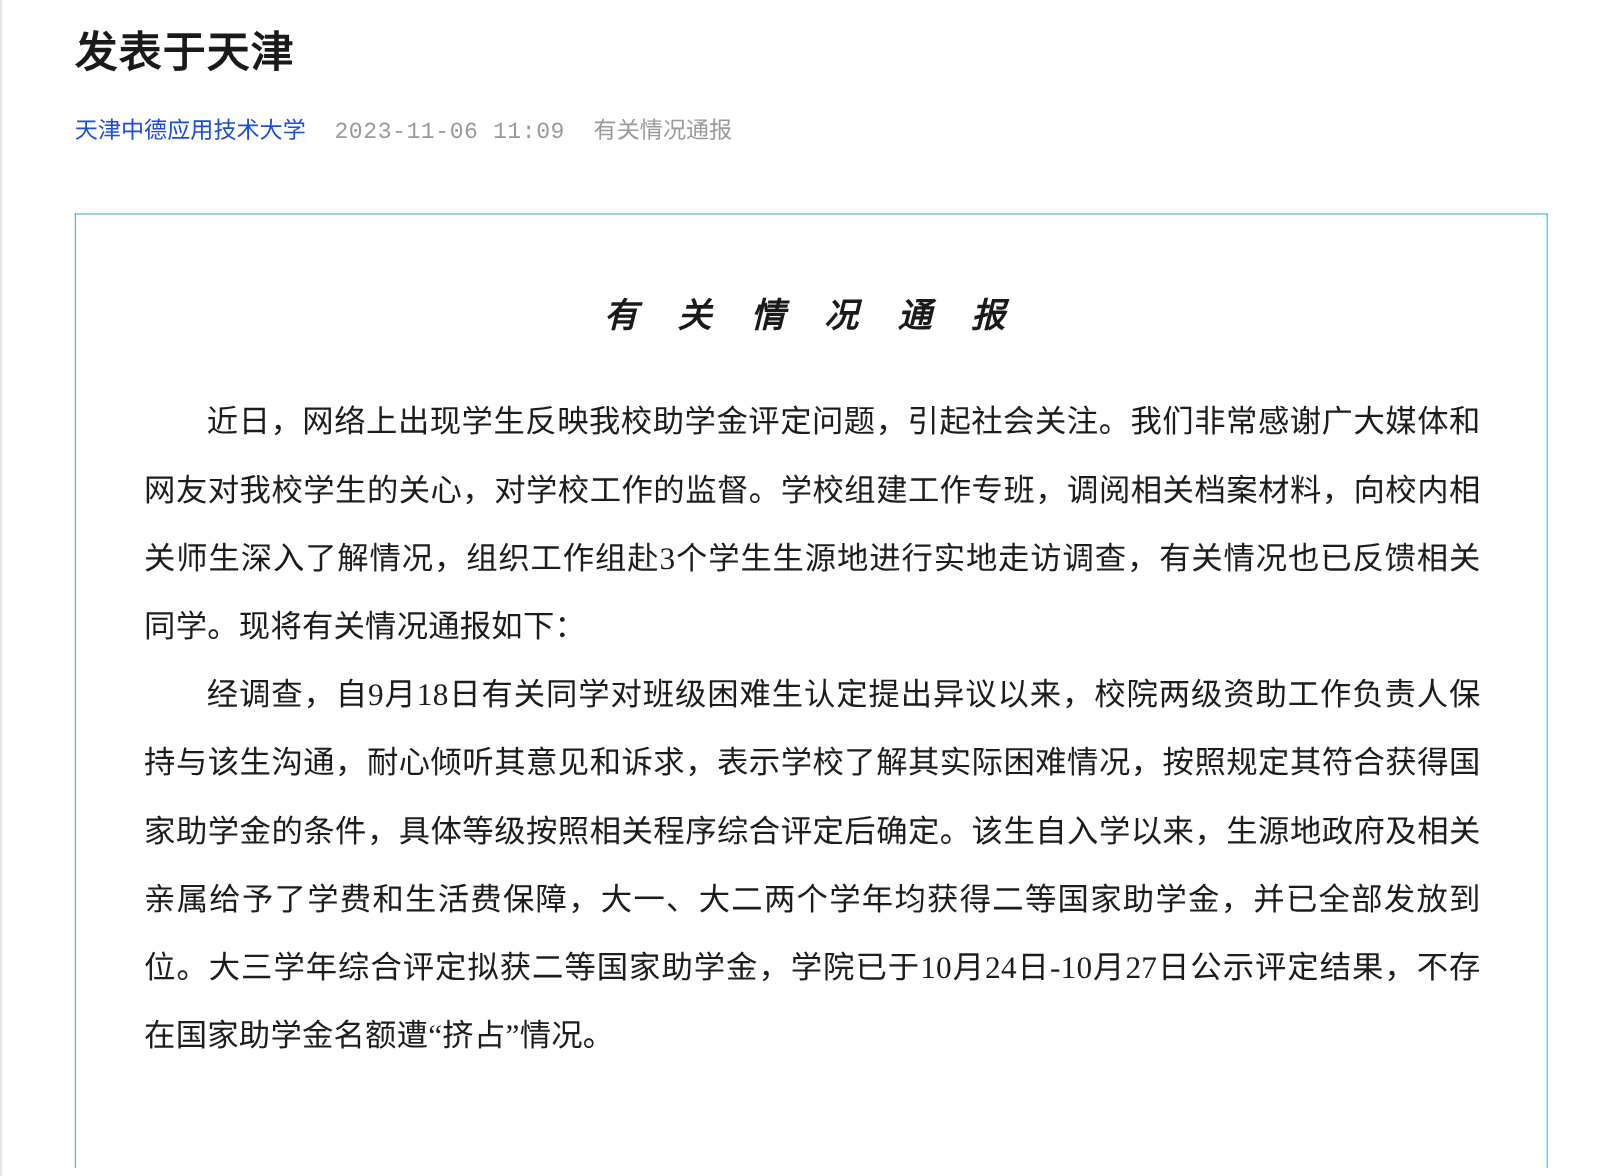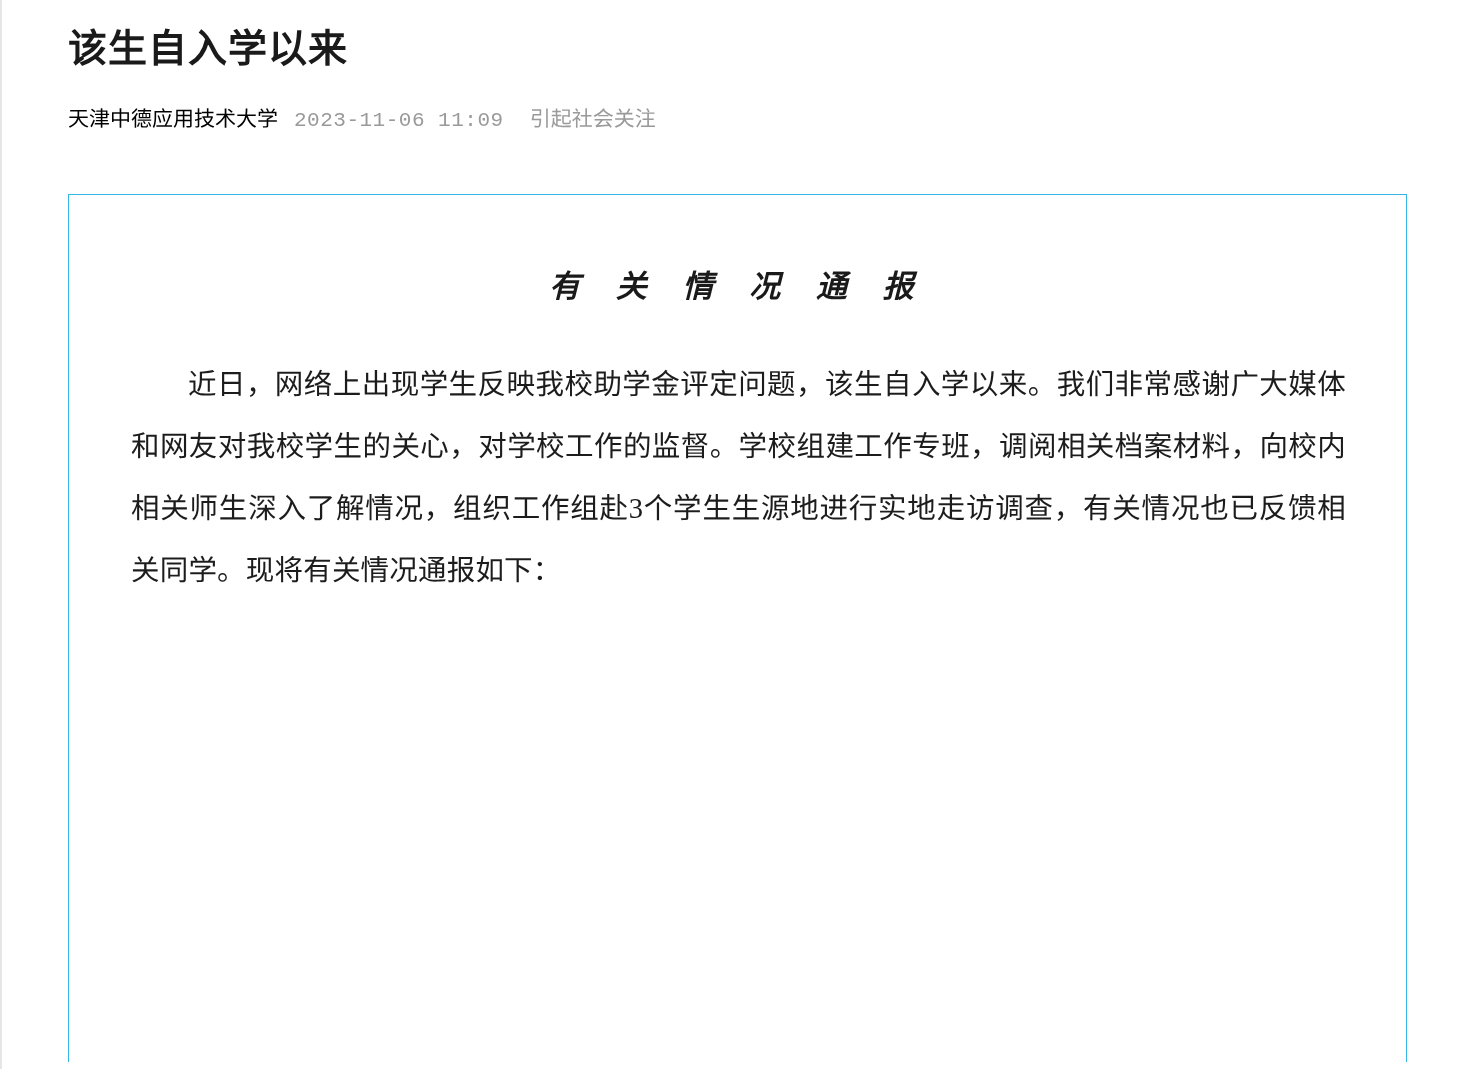--- a/index.html
+++ b/index.html
@@ -47,22 +47,22 @@
   }
   .meta {
     margin-top: 28px;
     font-size: 21px;
     line-height: 30px;
     display: flex;
     align-items: baseline;
     white-space: nowrap;
   }
   .meta .account {
-    color: #000000;
-    margin-right: 16px;
+    color: #1d4ed8;
+    margin-right: 26px;
   }
   .meta .timestamp {
     color: #9a9a9a;
     margin-right: 26px;
     letter-spacing: 0.5px;
     font-family: Liberation Mono, monospace;
   }
   .meta .location {
     color: #9a9a9a;
   }
@@ -103,30 +103,31 @@
   }
 </style>
 </head>
 <body>
 
 <div class="page">
   <div class="left-rule"></div>
 
   <div class="content">
 
-    <h1 class="article-title">该生自入学以来</h1>
+    <h1 class="article-title">发表于天津</h1>
 
     <div class="meta">
       <span class="account">天津中德应用技术大学</span>
       <span class="timestamp">2023-11-06 11:09</span>
-      <span class="location">引起社会关注</span>
+      <span class="location">有关情况通报</span>
     </div>
 
     <div class="doc-card">
       <h2 class="doc-title">有 关 情 况 通 报</h2>
 
       <div class="doc-body">
-        <p>近日，网络上出现学生反映我校助学金评定问题，该生自入学以来。我们非常感谢广大媒体和网友对我校学生的关心，对学校工作的监督。学校组建工作专班，调阅相关档案材料，向校内相关师生深入了解情况，组织工作组赴3个学生生源地进行实地走访调查，有关情况也已反馈相关同学。现将有关情况通报如下：</p>
+        <p>近日，网络上出现学生反映我校助学金评定问题，引起社会关注。我们非常感谢广大媒体和网友对我校学生的关心，对学校工作的监督。学校组建工作专班，调阅相关档案材料，向校内相关师生深入了解情况，组织工作组赴3个学生生源地进行实地走访调查，有关情况也已反馈相关同学。现将有关情况通报如下：</p>
+        <p>经调查，自9月18日有关同学对班级困难生认定提出异议以来，校院两级资助工作负责人保持与该生沟通，耐心倾听其意见和诉求，表示学校了解其实际困难情况，按照规定其符合获得国家助学金的条件，具体等级按照相关程序综合评定后确定。该生自入学以来，生源地政府及相关亲属给予了学费和生活费保障，大一、大二两个学年均获得二等国家助学金，并已全部发放到位。大三学年综合评定拟获二等国家助学金，学院已于10月24日-10月27日公示评定结果，不存在国家助学金名额遭“挤占”情况。</p>
       </div>
     </div>
 
   </div>
 </div>
 
 </body></html>

